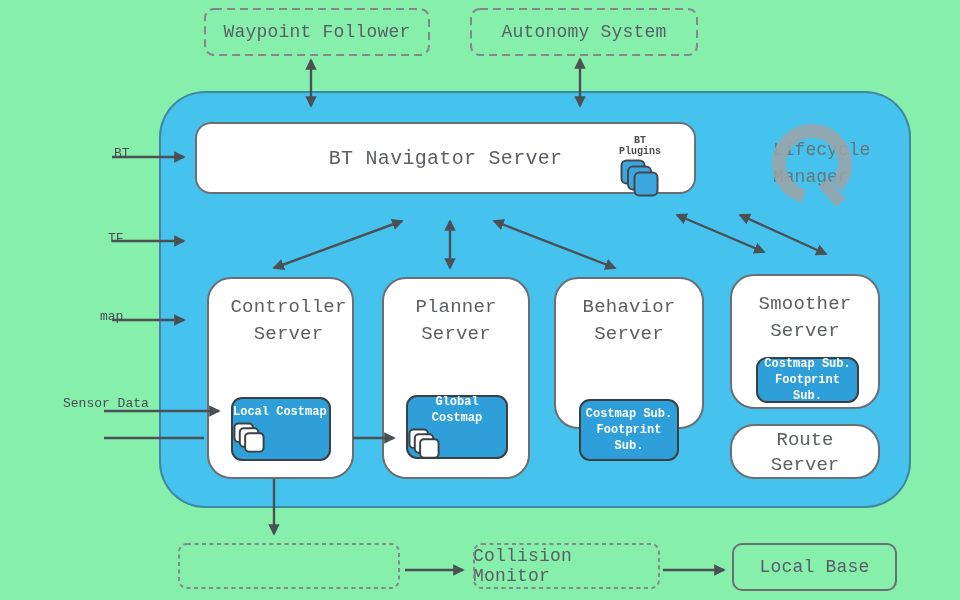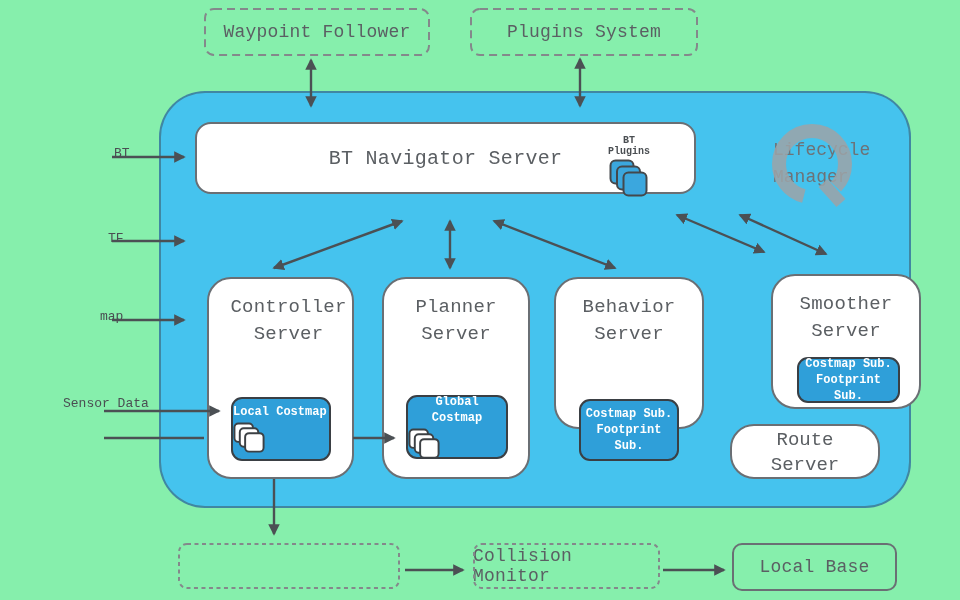--- a/index.html
+++ b/index.html
@@ -33,21 +33,21 @@
   
   .btnav{
     position:absolute;left:34px;top:29px;width:501px;height:72px;
     background:#fff;border:2px solid var(--box-border);border-radius:16px;box-sizing:border-box;
   }
   .btnav-title{
     position:absolute;left:0;right:0;top:0;bottom:0;
     display:flex;align-items:center;justify-content:center;
     font-size:20px;color:var(--title-text);letter-spacing:.3px;
   }
-  .plugins{position:absolute;right:39px;top:11px;width:52px;text-align:center;}
+  .plugins{position:absolute;right:28px;top:11px;width:52px;text-align:center;}
   .plugins-label{font-size:10px;font-weight:bold;color:var(--input-label-text);display:block;}
   .plugins svg{margin-top:2px;}
   
   .lifecycle-label{
     position:absolute;left:612px;top:44px;width:100px;
     font-size:18px;line-height:27px;color:var(--lifecycle-text);
   }
   
   .server{
     position:absolute;background:#fff;border:2px solid var(--box-border);
@@ -81,21 +81,21 @@
 </style>
 </head>
 <body>
 
 <div class="canvas">
 
   <div class="ext-box" style="left:204px;top:8px;width:226px;height:48px;">
     <span class="ext-label">Waypoint Follower</span>
   </div>
   <div class="ext-box" style="left:470px;top:8px;width:228px;height:48px;">
-    <span class="ext-label">Plugins System</span>
+    <span class="ext-label">Autonomy System</span>
   </div>
 
   <div class="input-label" style="left:114px;top:126px;">BT</div>
   <div class="input-label" style="left:108px;top:211px;">TF</div>
   <div class="input-label" style="left:100px;top:289px;">map</div>
   <div class="input-label" style="left:63px;top:376px;">Sensor Data</div>
 
   <div class="container">
 
     <div class="btnav">
@@ -145,21 +145,21 @@
 
     <div class="server" style="left:393px;top:184px;width:150px;height:152px;">
       <div class="server-title pre">Behavior
 Server</div>
       <div class="subbox" style="left:23px;top:120px;width:100px;height:62px;">
         <span class="subbox-label pre">Costmap Sub.
 Footprint Sub.</span>
       </div>
     </div>
 
-    <div class="server" style="left:569px;top:181px;width:150px;height:135px;margin-left:41px;">
+    <div class="server" style="left:569px;top:181px;width:150px;height:135px;">
       <div class="server-title pre">Smoother
 Server</div>
       <div class="subbox" style="left:24px;top:81px;width:103px;height:46px;">
         <span class="subbox-label pre">Costmap Sub.
 Footprint Sub.</span>
       </div>
     </div>
 
     <div class="server" style="left:569px;top:331px;width:150px;height:55px;">
       <div class="route-title pre">Route

